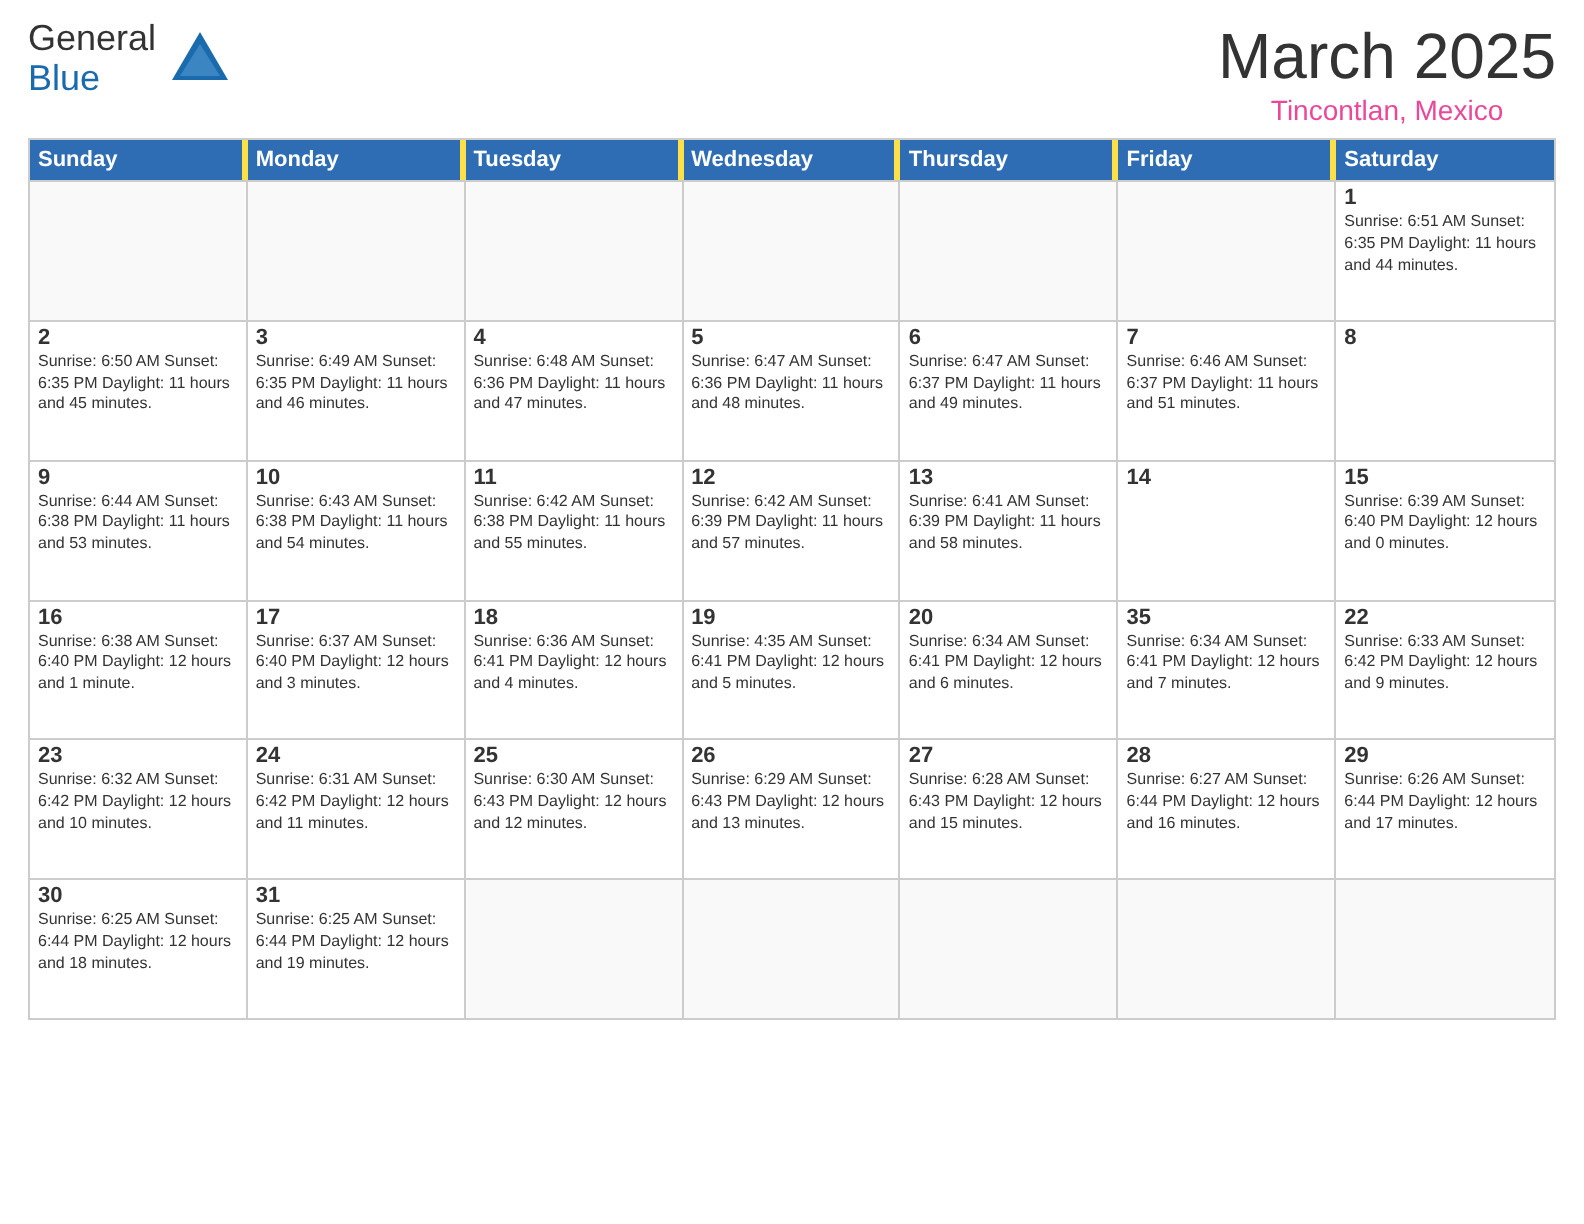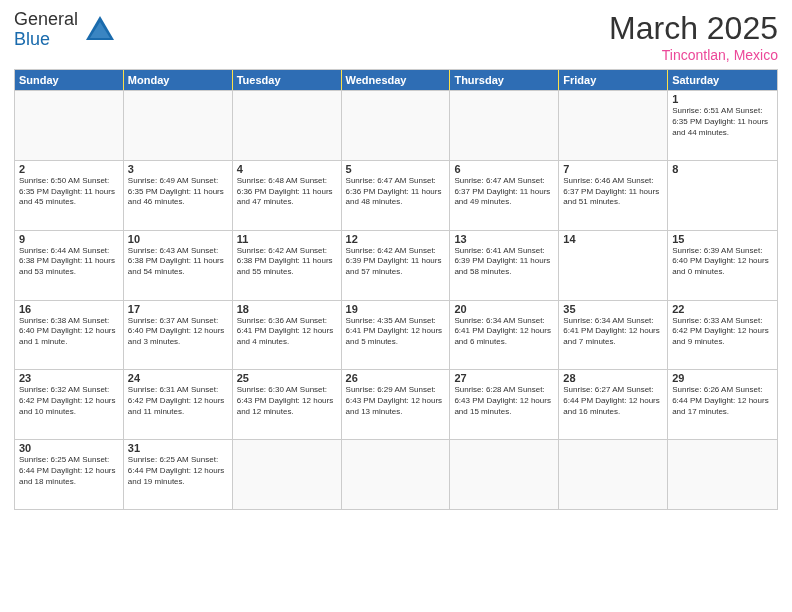--- a/index.html
+++ b/index.html
@@ -34,21 +34,21 @@
       line-height: 1.1;
     }
     .logo-text span.general { font-weight: normal; }
     .logo-text span.blue { color: #1a6bad; font-weight: normal; }
     .logo-icon {
       width: 36px;
       height: 36px;
       margin-left: 4px;
     }
     .title-area {
-      text-align: right;
+      text-align: center;
     }
     .month-title {
       font-size: 32px;
       color: #333;
       font-weight: normal;
     }
     .location {
       font-size: 14px;
       color: #ec4899;
     }
@@ -62,21 +62,21 @@
       display: grid;
       grid-template-columns: repeat(7, 1fr);
       background: #2e6db4;
     }
     .cal-header-cell {
       color: #fff;
       font-size: 11px;
       font-weight: bold;
       padding: 4px 4px;
       text-align: left;
-      border-right: 1px solid #fde047;
+      border-right: 3px solid #fde047;
     }
     .cal-header-cell:last-child { border-right: none; }
     .cal-body {
       flex: 1;
       display: grid;
       grid-template-rows: repeat(6, 1fr);
     }
     .cal-row {
       display: grid;
       grid-template-columns: repeat(7, 1fr);

